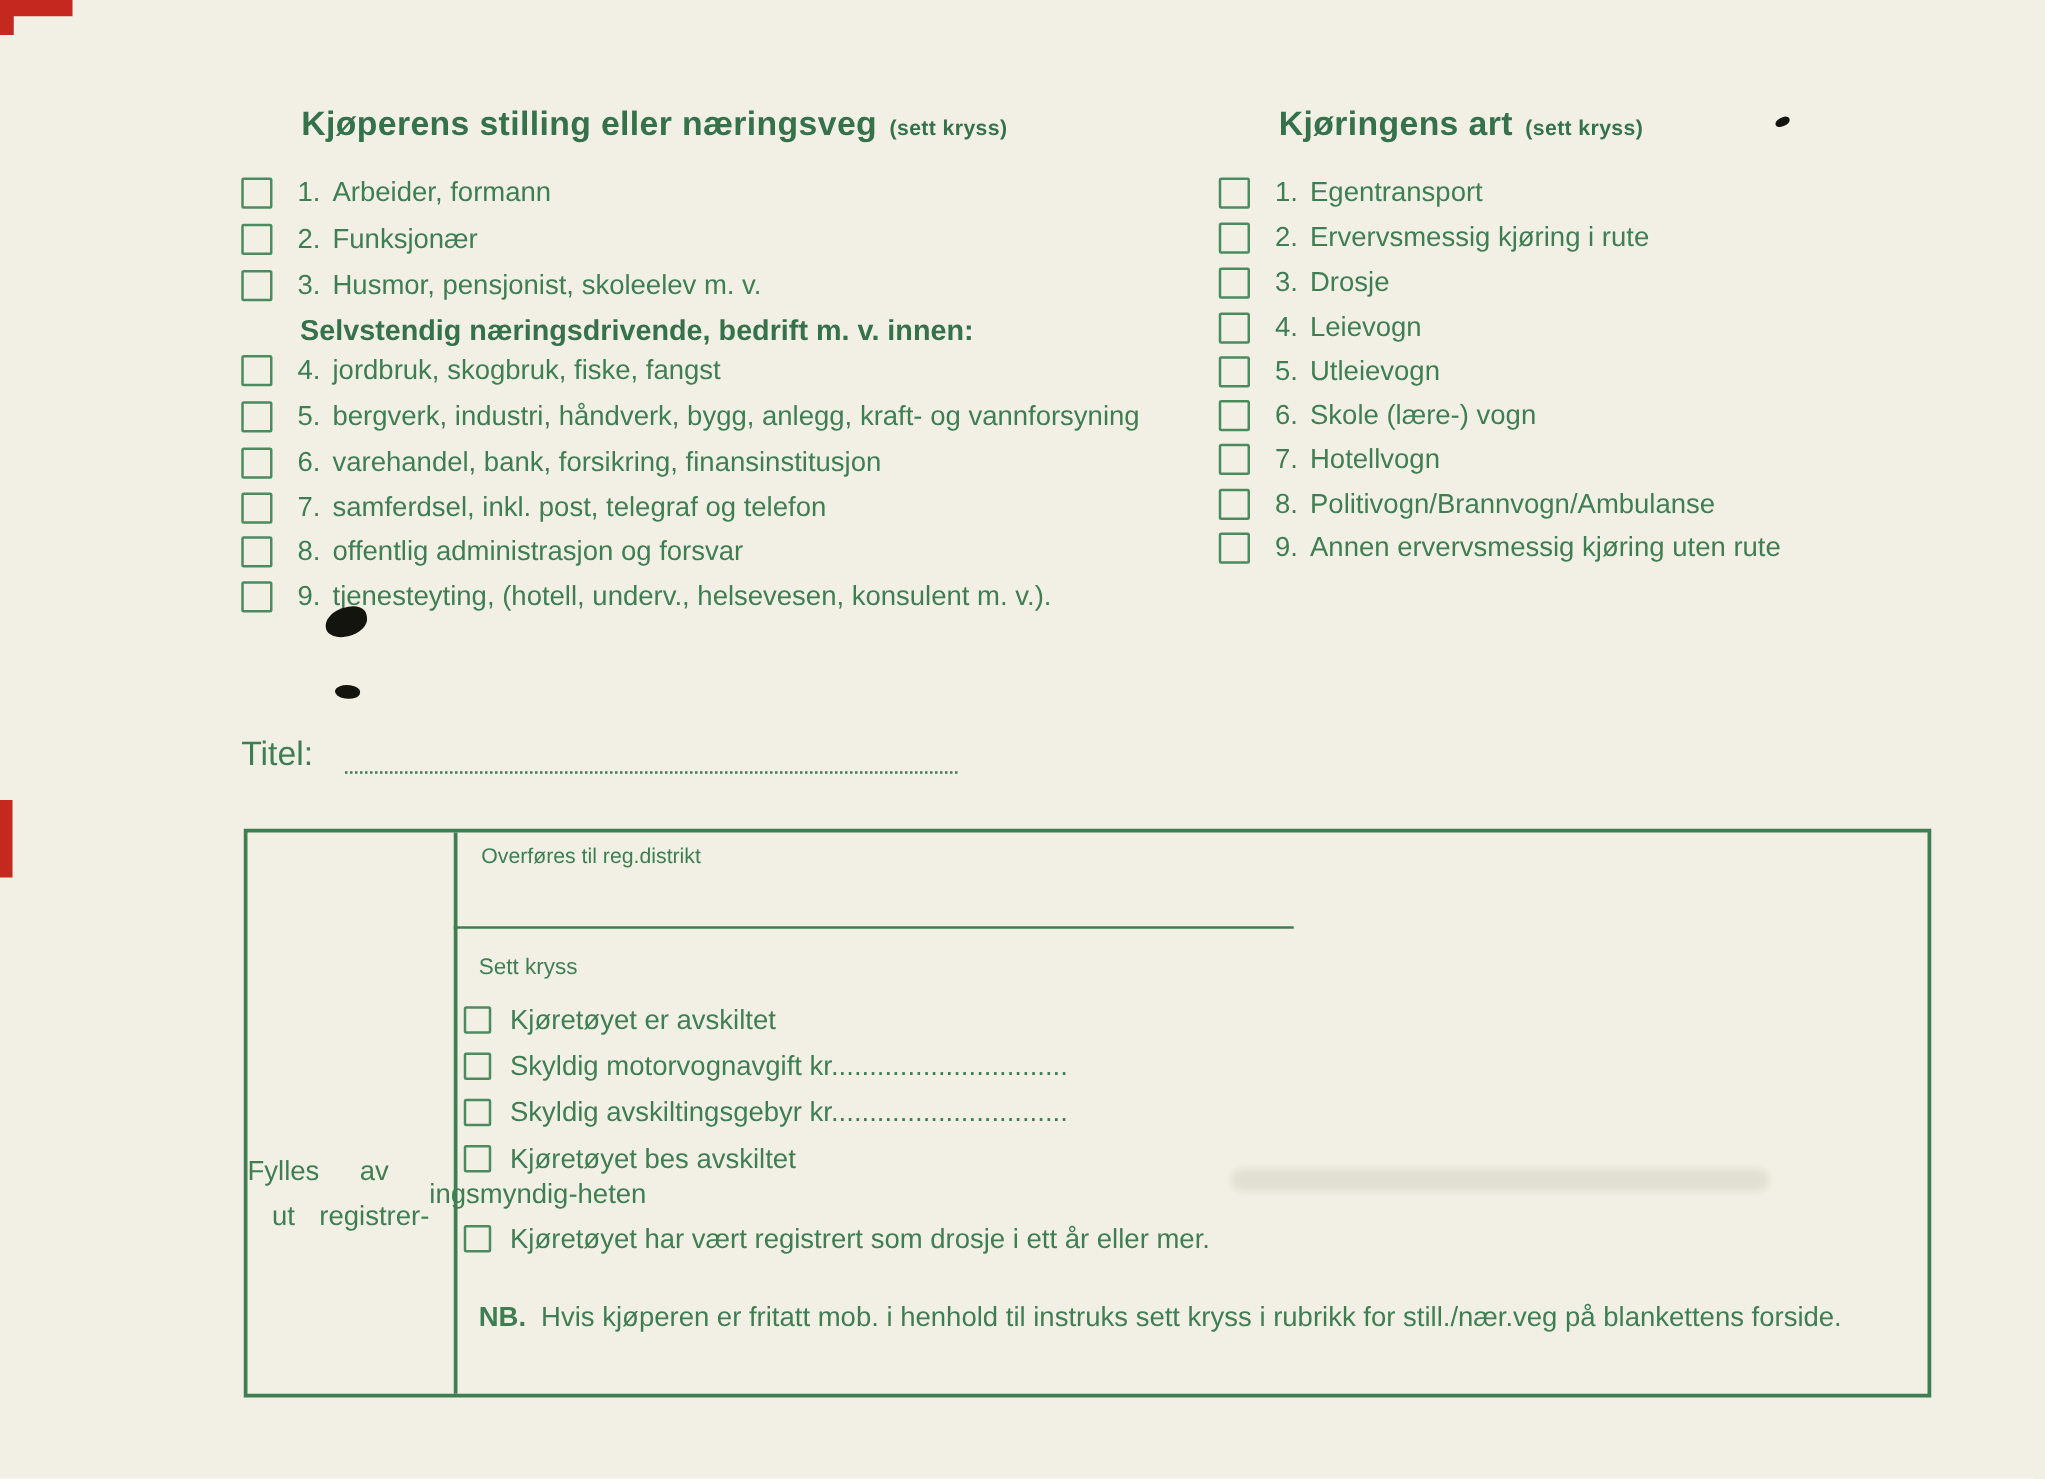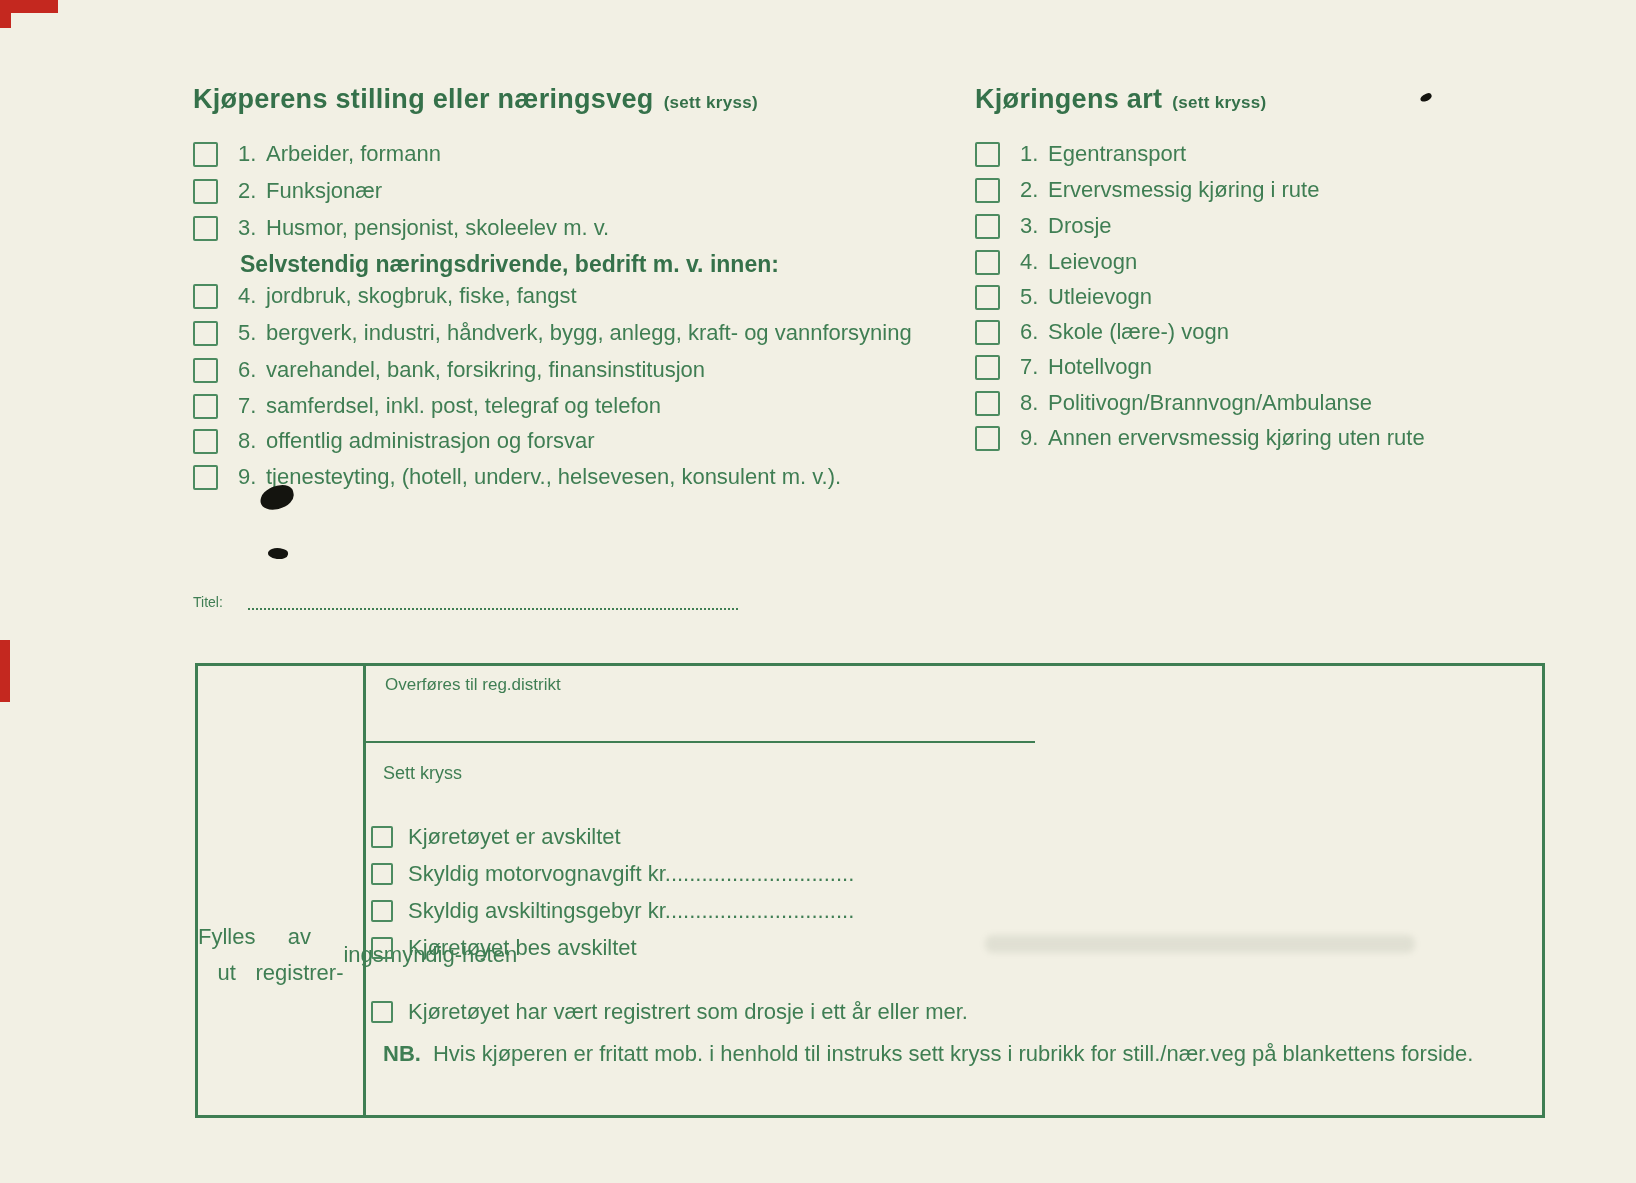--- a/index.html
+++ b/index.html
@@ -15,20 +15,21 @@
     background:var(--paper);
     font-family:"Liberation Sans", sans-serif;
     color:var(--green);
     overflow:hidden;
   }
   .section-title{
     position:absolute;
     font-size:27px;font-weight:bold;color:var(--green-dark);
     letter-spacing:.3px;
     white-space:nowrap;
+    margin-left:48px;
   }
   .title-note{font-size:17px;font-weight:bold;margin-left:10px;}
   .item-row{
     position:absolute;
     display:flex;align-items:center;
     font-size:22px;white-space:nowrap;height:28px;
   }
   .chk{
     width:25px;height:25px;box-sizing:border-box;
     border:2px solid #4c8b60;border-radius:2px;
@@ -37,21 +38,21 @@
   .chk.small{width:22px;height:22px;}
   .num{margin-left:20px;min-width:28px;}
   .lbl{white-space:nowrap;}
   .subheading{
     position:absolute;
     font-size:23px;font-weight:bold;color:var(--green-dark);
     white-space:nowrap;
   }
   .titel-row{
     position:absolute;left:193px;top:588px;
-    display:flex;align-items:flex-end;font-size:14px;gap:21px;
+    display:flex;align-items:flex-end;font-size:27px;gap:21px;
   }
   .leader{
     display:inline-block;width:490px;height:20px;
     border-bottom:2px dotted var(--green);
     margin-left:4px;
   }
   .bigbox{
     position:absolute;
     left:195px;top:663px;width:1350px;height:455px;
     border:3px solid var(--green);box-sizing:border-box;
@@ -64,21 +65,21 @@
     font-size:22px;line-height:36px;text-align:center;
   }
   .transfer-label{position:absolute;left:187px;top:9px;font-size:17px;}
   .transfer-line{
     position:absolute;left:165px;top:75px;width:672px;height:0;
     border-top:2px solid var(--green);
   }
   .sett-kryss{position:absolute;left:185px;top:97px;font-size:18px;}
   .box-row{
     position:absolute;display:flex;align-items:center;
-    font-size:22px;white-space:nowrap;height:26px;margin-top:21px;
+    font-size:22px;white-space:nowrap;height:26px;
   }
   .box-row .lbl{margin-left:15px;}
   .nb-row{
     position:absolute;left:185px;top:375px;
     font-size:22px;white-space:nowrap;
   }
   .nb-prefix{font-weight:bold;margin-right:12px;}
   
   .red-mark{position:absolute;background:var(--red);}
   .ink-blot{

